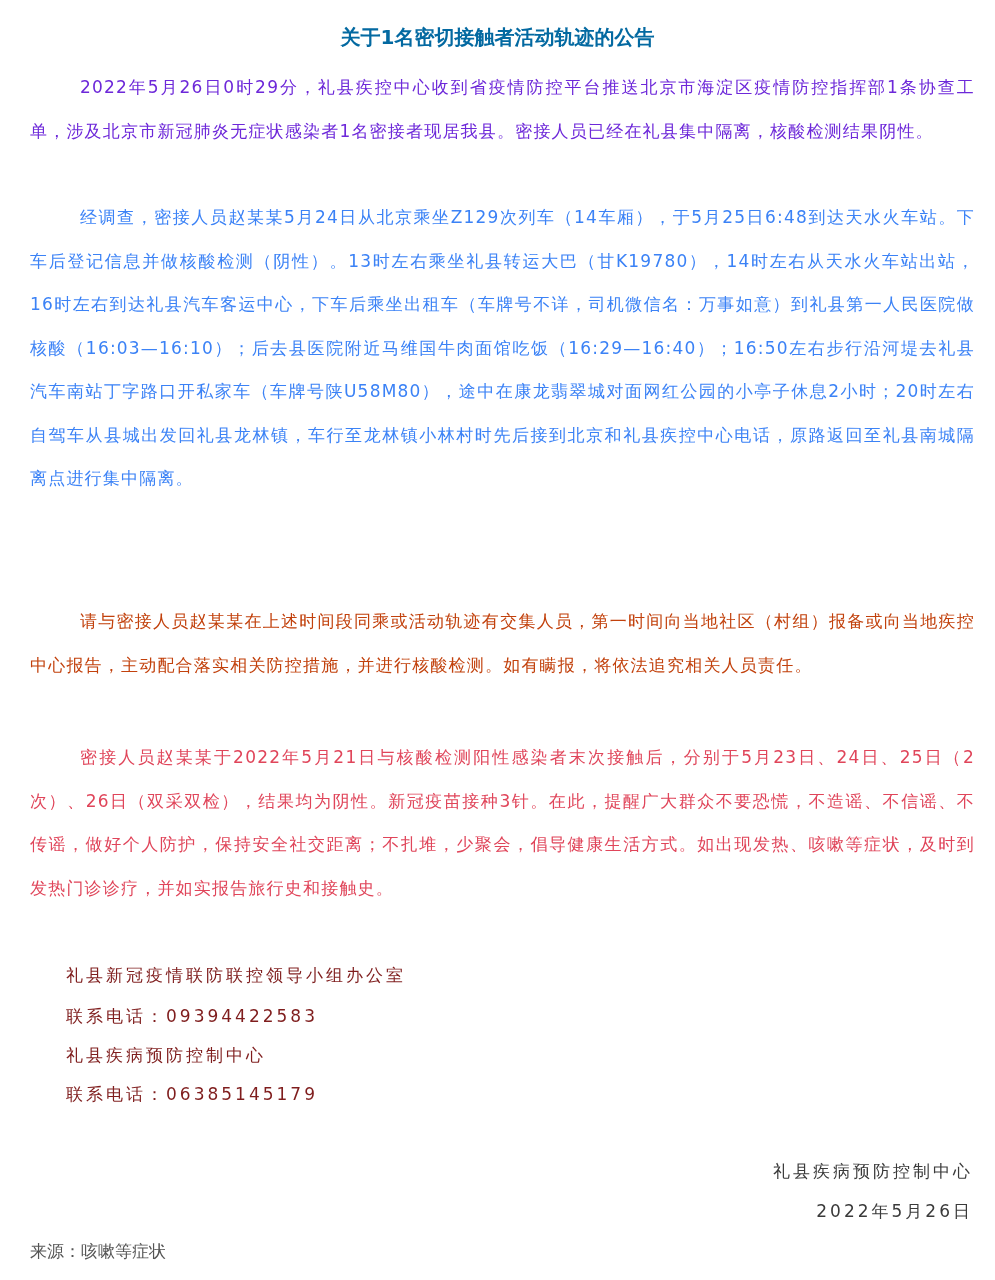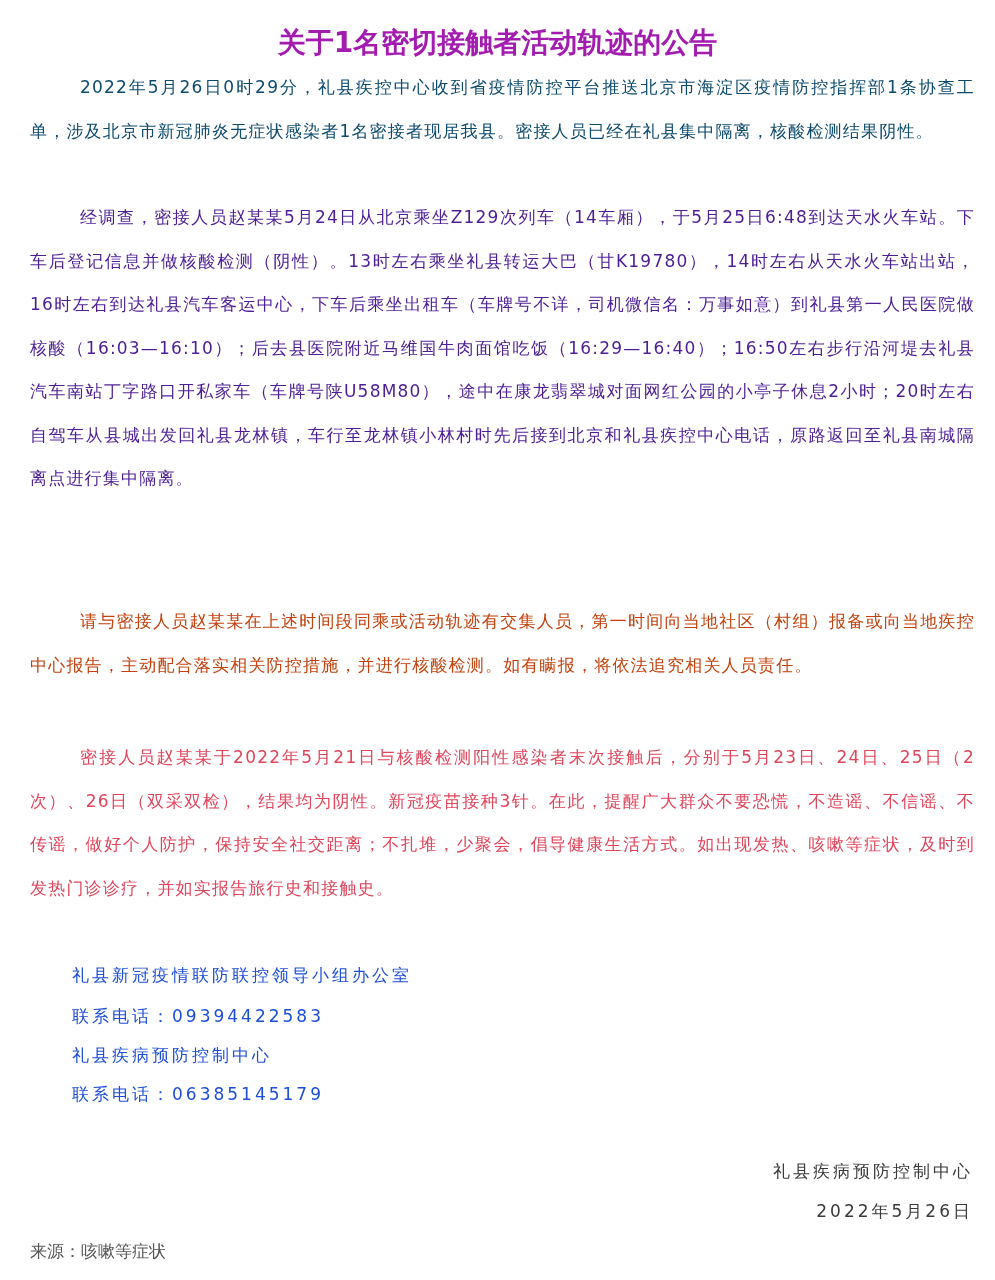--- a/index.html
+++ b/index.html
@@ -13,46 +13,46 @@
       position: relative;
       overflow: hidden;
       font-family: "DejaVu Sans", "Liberation Sans", sans-serif;
     }
     .title {
       position: absolute;
       left: 0;
       top: 6px;
       width: 995px;
       text-align: center;
-      font-size: 28px;
+      font-size: 20px;
       font-weight: bold;
-      color: #a21caf;
+      color: #0369a1;
       letter-spacing: 0px;
       line-height: 36px;
     }
     .para {
       position: absolute;
       left: 30px;
       width: 945px;
       font-size: 17px;
       line-height: 43.5px;
       text-indent: 50px;
       text-align: justify;
       letter-spacing: 1.2px;
       margin: 0;
     }
-    .p1 { top: 66px; color: #0c4a6e; }
-    .p2 { top: 196px; color: #4c1d95; }
+    .p1 { top: 66px; color: #6d28d9; }
+    .p2 { top: 196px; color: #3b82f6; }
     .p3 { top: 600px; color: #c2410c; }
     .p4 { top: 736px; color: #e0455a; }
     .contact {
       position: absolute;
-      left: 72px;
+      left: 66px;
       font-size: 17px;
-      color: #1d4ed8;
+      color: #7f1d1d;
       letter-spacing: 3px;
       line-height: 26px;
     }
     .c1 { top: 962px; }
     .c2 { top: 1003px; }
     .c3 { top: 1042px; }
     .c4 { top: 1081px; }
     .sign {
       position: absolute;
       right: 22px;

